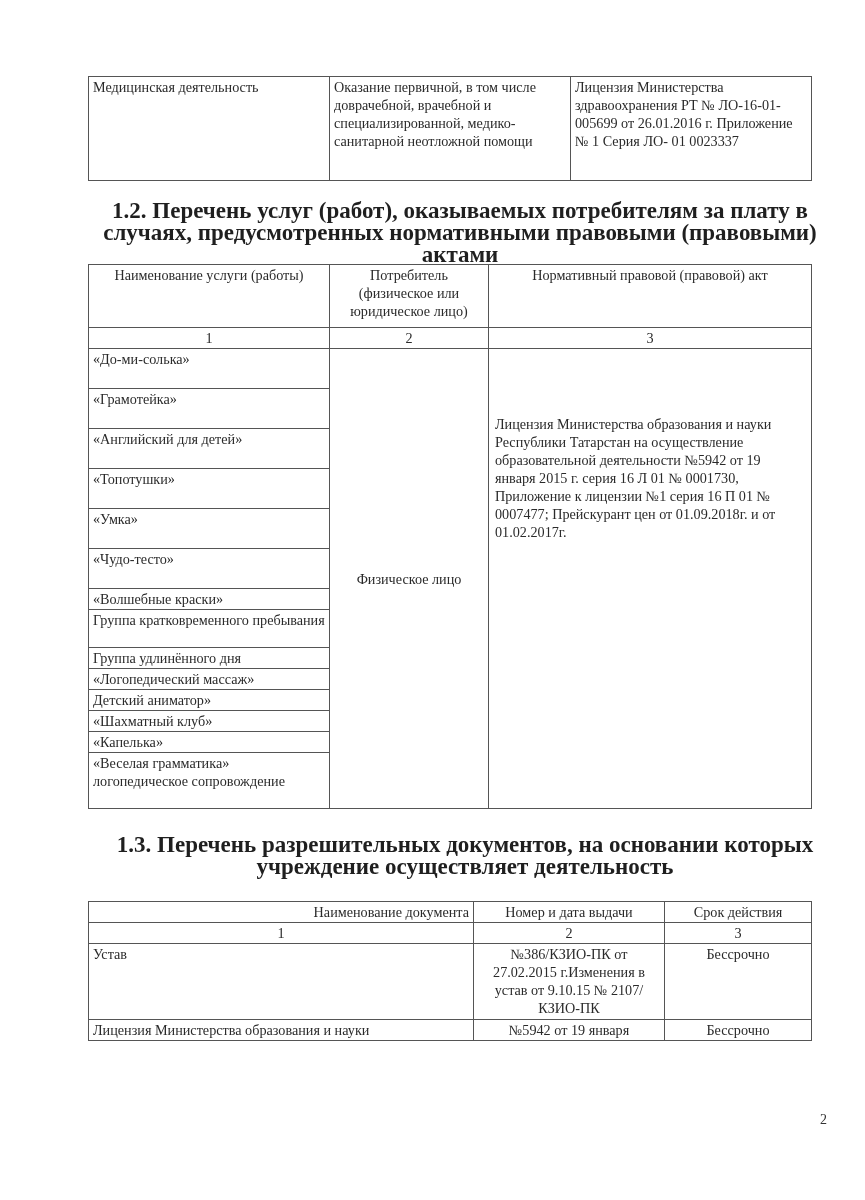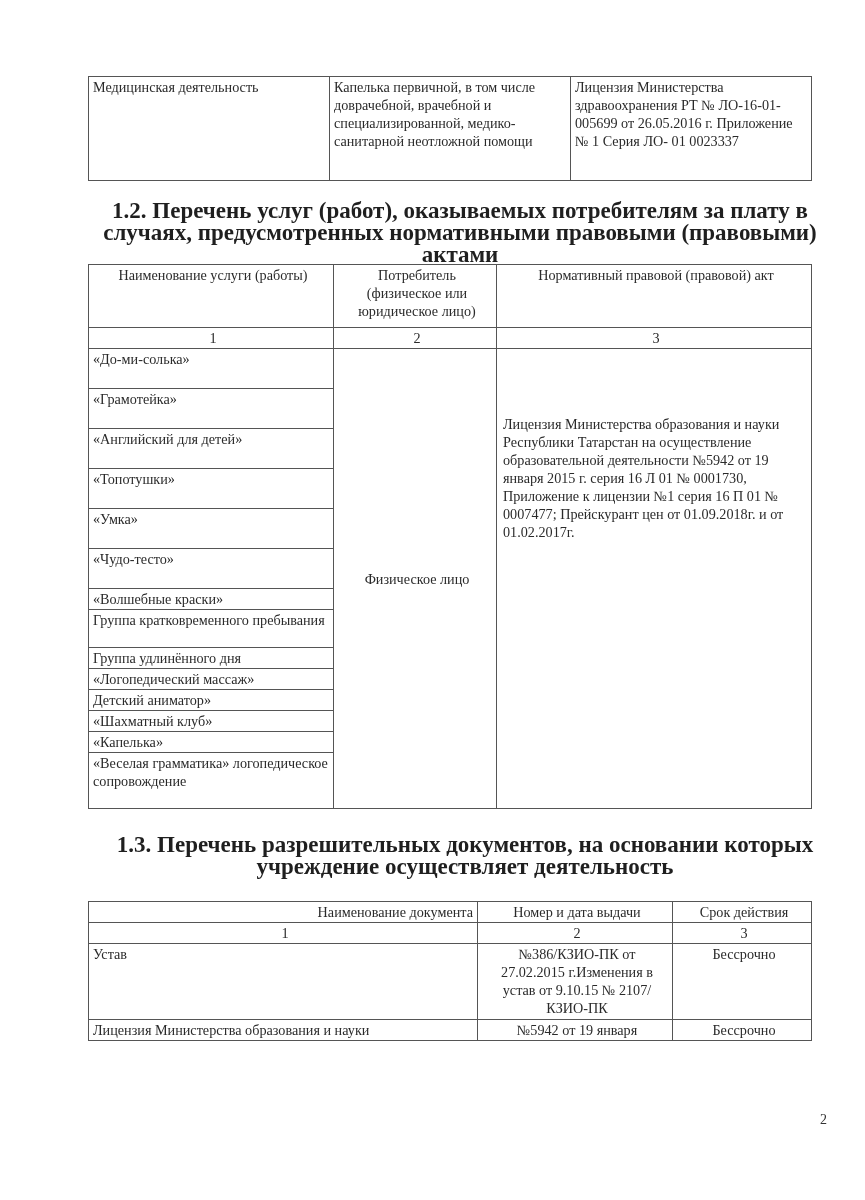--- a/index.html
+++ b/index.html
@@ -4,35 +4,35 @@
 <style>
   html, body { margin: 0; padding: 0; }
   body {
     width: 865px; height: 1200px; background: #ffffff; position: relative;
     font-family: "Liberation Serif", "DejaVu Serif", serif; color: #222;
     overflow: hidden;
   }
   table { border-collapse: collapse; position: absolute; }
   td, th { border: 1px solid #555; vertical-align: top; font-weight: normal;
     font-size: 14.2px; line-height: 18px; padding: 1px 4px; color: #2a2a2a; }
-  .c { text-align: center; padding-left: 8px; }
+  .c { text-align: center; }
   .mid { vertical-align: middle; }
   h2 { position: absolute; margin: 0; font-size: 23px; line-height: 22px;
     font-weight: bold; text-align: center; color: #1f1f1f; }
   .pagenum { position: absolute; font-size: 14px; color: #333; }
 </style>
 </head>
 <body>
 
 <table style="left:88px; top:76px; width:724px;">
   <tbody>
       <tr style="height:104px;padding-left:46px;">
     <td style="width:232px;">Медицинская деятельность</td>
-    <td style="width:232px;">Капелька первичной, в том числе доврачебной, врачебной и специализированной, медико-санитарной неотложной помощи</td>
-    <td>Лицензия Министерства здравоохранения РТ № ЛО-16-01-005699 от 26.05.2016 г. Приложение № 1 Серия  ЛО- 01  0023337</td>
+    <td style="width:232px;">Оказание первичной, в том числе доврачебной, врачебной и специализированной, медико-санитарной неотложной помощи</td>
+    <td>Лицензия Министерства здравоохранения РТ № ЛО-16-01-005699 от 26.01.2016 г. Приложение № 1 Серия  ЛО- 01  0023337</td>
   </tr>
 </tbody>
   </table>
 
 <h2 style="left:100px; top:200px; width:720px;">1.2. Перечень услуг (работ), оказываемых потребителям за плату в случаях, предусмотренных нормативными правовыми (правовыми) актами</h2>
 
 <table style="left:88px; top:264px; width:724px;">
   <tbody>
       <tr style="height:63px;">
     <td class="c" style="width:232px;">Наименование услуги (работы)</td>

